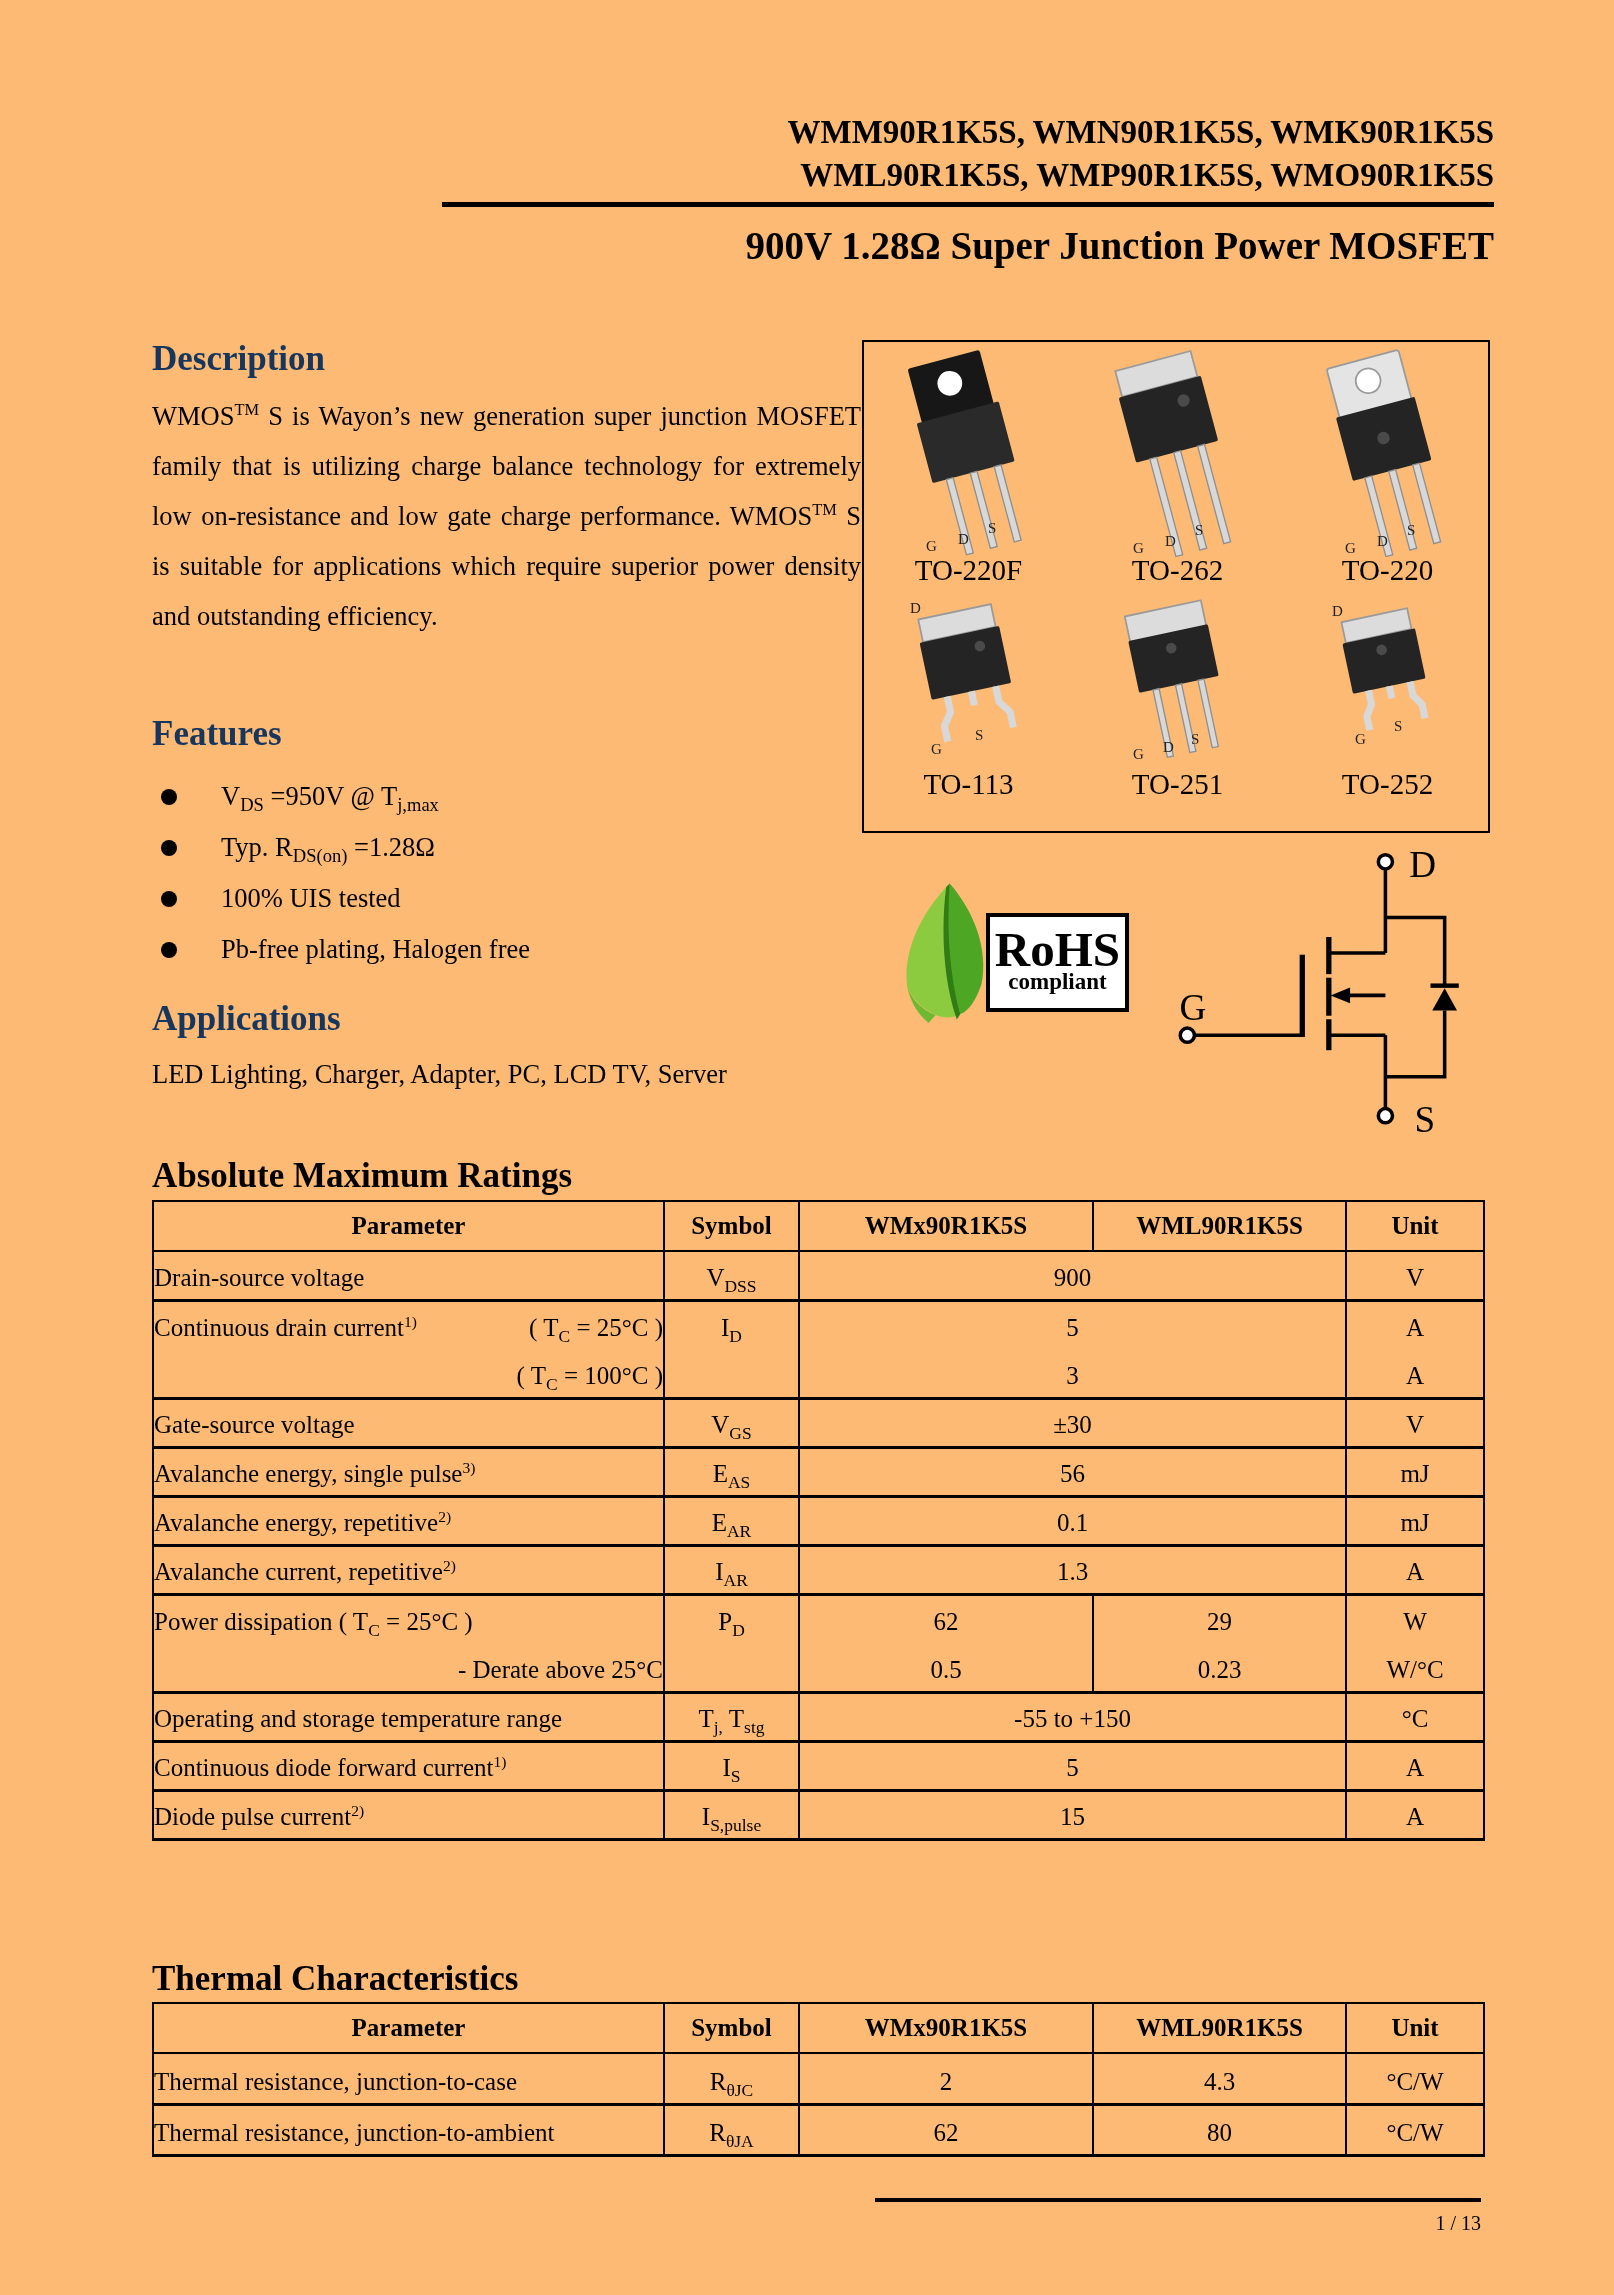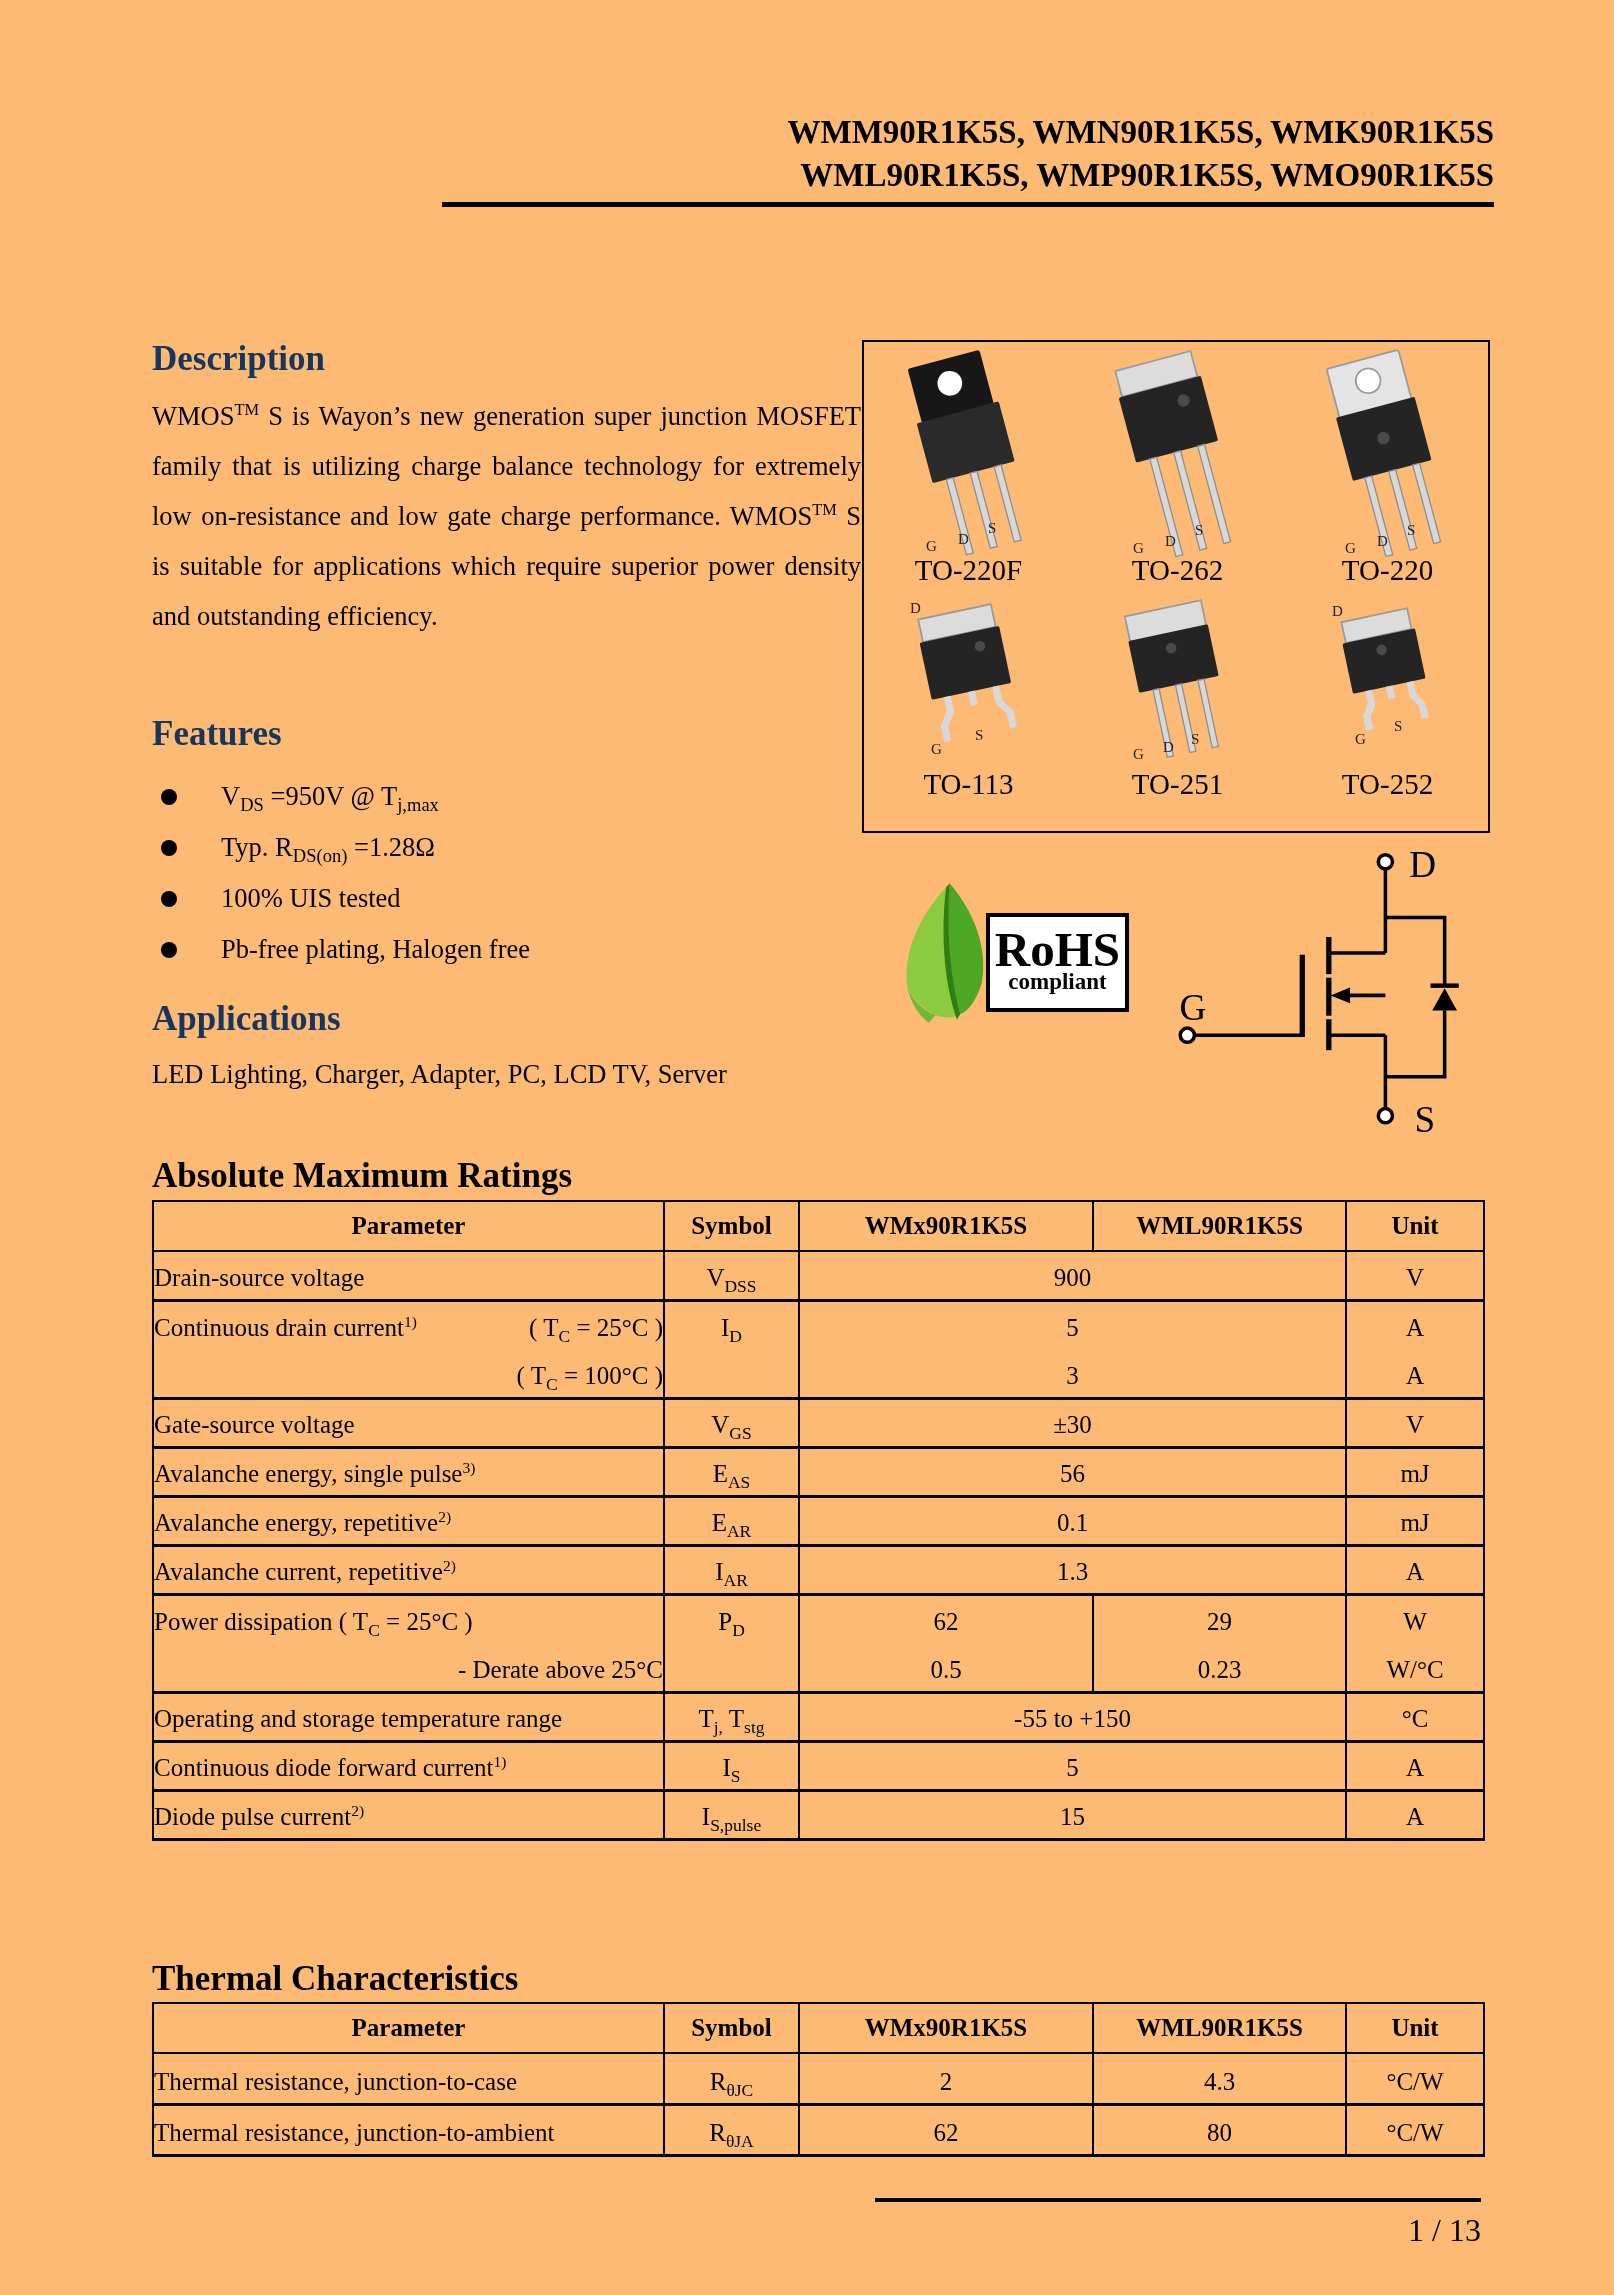--- a/index.html
+++ b/index.html
@@ -50,32 +50,33 @@
   .sym,.val,.unit{text-align:center;}
   .amr-wrap{top:1200px;left:152px;}
   .thermal-wrap{top:2002px;left:152px;}
   .h-amr{top:1156px;left:152px;text-align:center;}
   .h-thermal{top:1959px;left:152px;}
   .h-desc{top:339px;left:152px;}
   .h-feat{top:714px;left:152px;}
   .h-apps{top:999px;left:152px;}
   
   .footer-rule{top:2198px;left:875px;width:606px;height:4.4px;background:#000;}
-  .footer-page{top:2212px;left:875px;width:606px;text-align:right;font-size:32px;}
+  .footer-page{top:2212px;left:875px;width:606px;text-align:right;font-size:20px;}
 </style>
 </head>
 <body>
 
 <div class="page">
 
   <div class="abs partnums">
     <div>WMM90R1K5S, WMN90R1K5S, WMK90R1K5S</div>
     <div>WML90R1K5S, WMP90R1K5S, WMO90R1K5S</div>
   </div>
   <div class="abs header-rule"></div>
+  <div class="abs doc-title">900V 1.28Ω Super Junction Power MOSFET</div>
 
   <div class="abs sec h-desc">Description</div>
   <div class="abs desc-body">WMOS<sup>TM</sup> S is Wayon’s new generation super junction MOSFET family that is utilizing charge balance technology for extremely low on-resistance and low gate charge performance. WMOS<sup>TM</sup> S is suitable for applications which require superior power density and outstanding efficiency.</div>
 
   <div class="abs sec h-feat">Features</div>
   <ul class="abs features-list">
     <li>
         <span class="bullet"></span>
         <span>V<sub>DS</sub> =950V @ T<sub>j,max</sub></span>
       </li>

